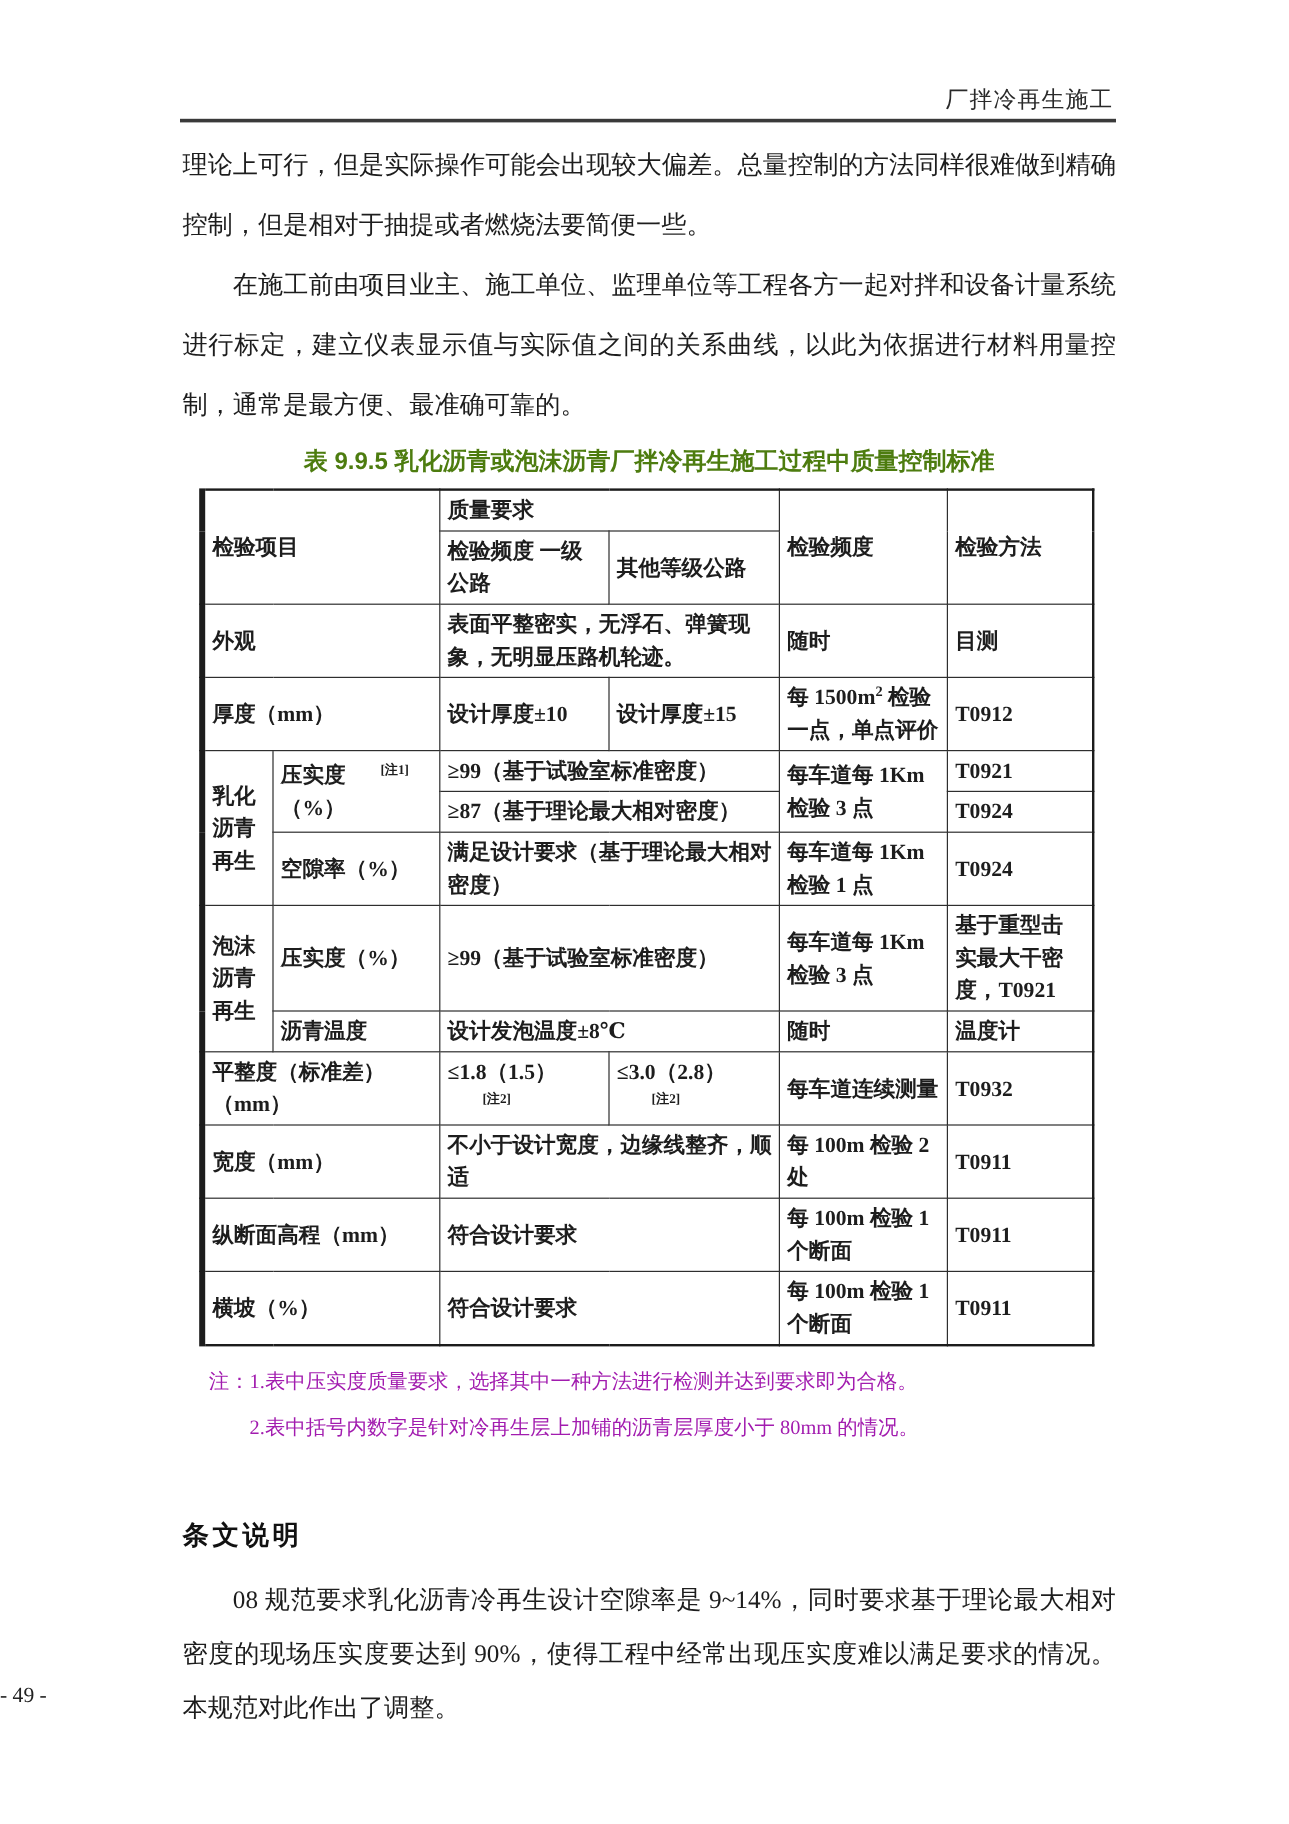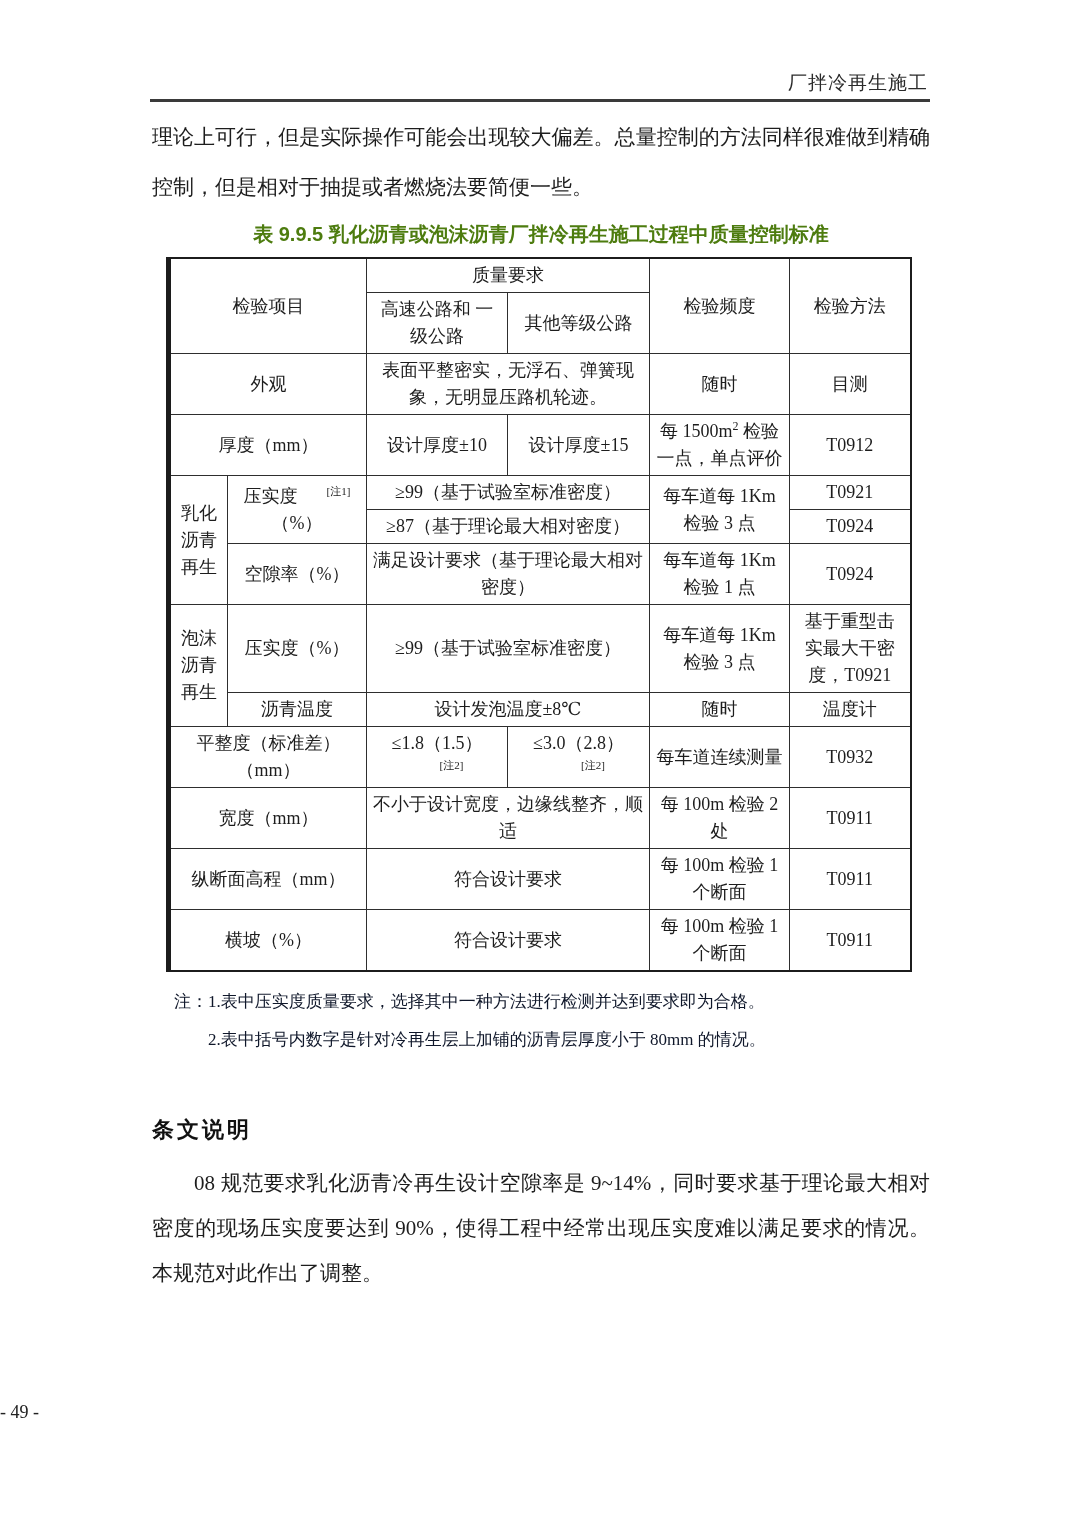--- a/index.html
+++ b/index.html
@@ -68,24 +68,25 @@
   table.qc {
     margin: 9px 0 0 14px;
     width: 742px;
     border-collapse: collapse;
     table-layout: fixed;
     font-size: 18px;
     color: #1d1d1d;
   }
   table.qc td {
     border: 1.5px solid #2e2e2e;
-    text-align: center;
+    text-align: left;
     vertical-align: middle;
     padding: 3px 6px;
     line-height: 27px;
+    font-weight: bold;
   }
   table.qc { border: 2.5px solid #1c1c1c; border-left-width: 5px; }
   td.group-label { line-height: 30px; padding: 3px 10px; }
   td.left-al { text-align: left; padding-left: 9px; line-height: 26px; }
   sup.note-ref { font-size: 11px; vertical-align: super; line-height: 0; margin-left: 29px; }
   sup.sq { font-size: 12px; vertical-align: super; line-height: 0; }
   .h-r1 td { height: 32px; }
   .h-r2 td { height: 45px; line-height: 26px; }
   .r-waiguan td { height: 43px; line-height: 26px; }
   .r-houdu td { height: 44px; line-height: 26px; }
@@ -96,21 +97,21 @@
   .r-wen td { height: 31px; }
   .r-ping td { height: 32px; }
   .r-kuan td { height: 45px; line-height: 26px; }
   .r-zong td { height: 43px; line-height: 26px; }
   .r-heng td { height: 46px; line-height: 26px; }
   
   .notes {
     margin-top: 11px;
     font-size: 17px;
     line-height: 38px;
-    color: #0f172a;
+    color: #a21caf;
   }
   .note-line1 { padding-left: 22px; }
   .note-line2 { padding-left: 56px; }
   
   .commentary-head {
     margin-top: 56px;
     font-weight: bold;
     font-size: 22px;
     letter-spacing: 3px;
     color: #111;
@@ -138,20 +139,21 @@
 <body>
 
 <div class="page">
 
   <div class="running-head">厂拌冷再生施工</div>
   <div class="head-rule"></div>
 
   <div class="content">
 
     <p class="body-p">理论上可行，但是实际操作可能会出现较大偏差。总量控制的方法同样很难做到精确控制，但是相对于抽提或者燃烧法要简便一些。</p>
+    <p class="body-p indent-2">在施工前由项目业主、施工单位、监理单位等工程各方一起对拌和设备计量系统进行标定，建立仪表显示值与实际值之间的关系曲线，以此为依据进行材料用量控制，通常是最方便、最准确可靠的。</p>
 
 
     <div class="table-title">表 9.9.5  乳化沥青或泡沫沥青厂拌冷再生施工过程中质量控制标准</div>
 
     <table class="qc">
       <colgroup>
         <col style="width:59px">
         <col style="width:139px">
         <col style="width:141px">
         <col style="width:142px">
@@ -160,21 +162,21 @@
       </colgroup>
 
       <tbody>
           <tr class="h-r1">
         <td colspan="2" rowspan="2">检验项目</td>
         <td colspan="2">质量要求</td>
         <td rowspan="2">检验频度</td>
         <td rowspan="2">检验方法</td>
       </tr>
       <tr class="h-r2">
-        <td>高速公路和 一级公路</td>
+        <td>检验频度 一级公路</td>
         <td>其他等级公路</td>
       </tr>
 
       <tr class="r-waiguan">
         <td colspan="2">外观</td>
         <td colspan="2">表面平整密实，无浮石、弹簧现象，无明显压路机轮迹。</td>
         <td>随时</td>
         <td>目测</td>
       </tr>
 

